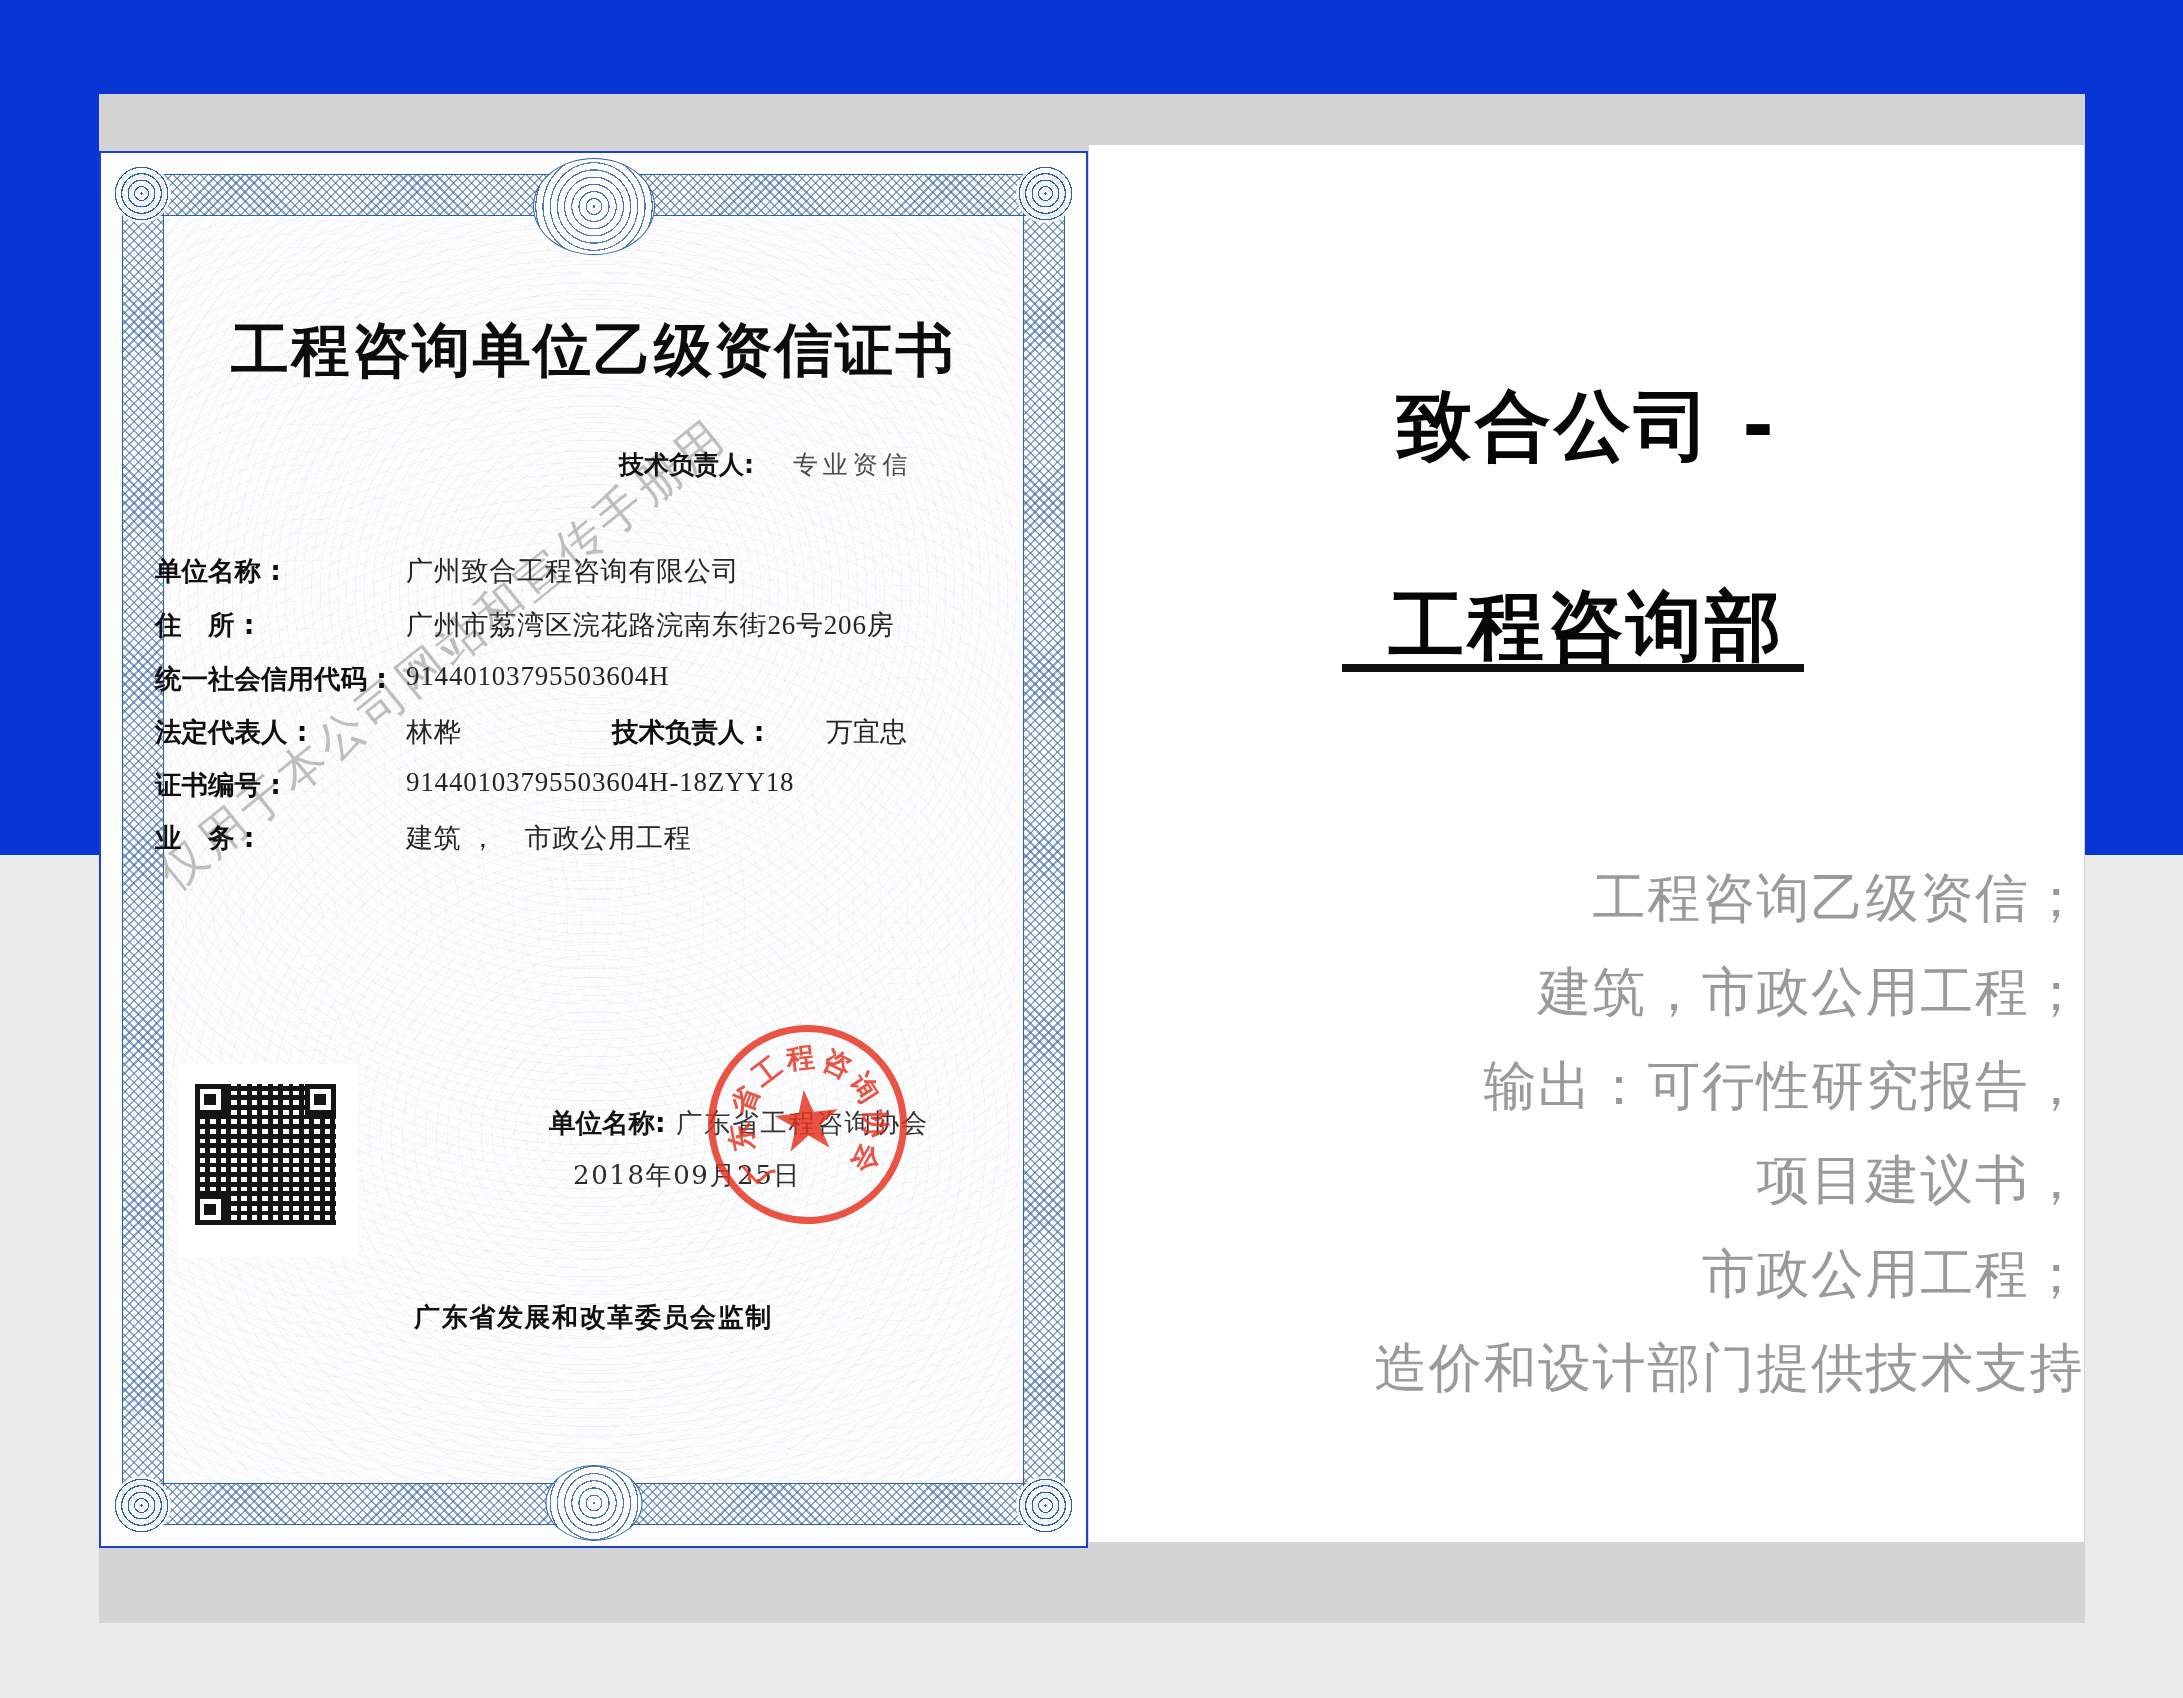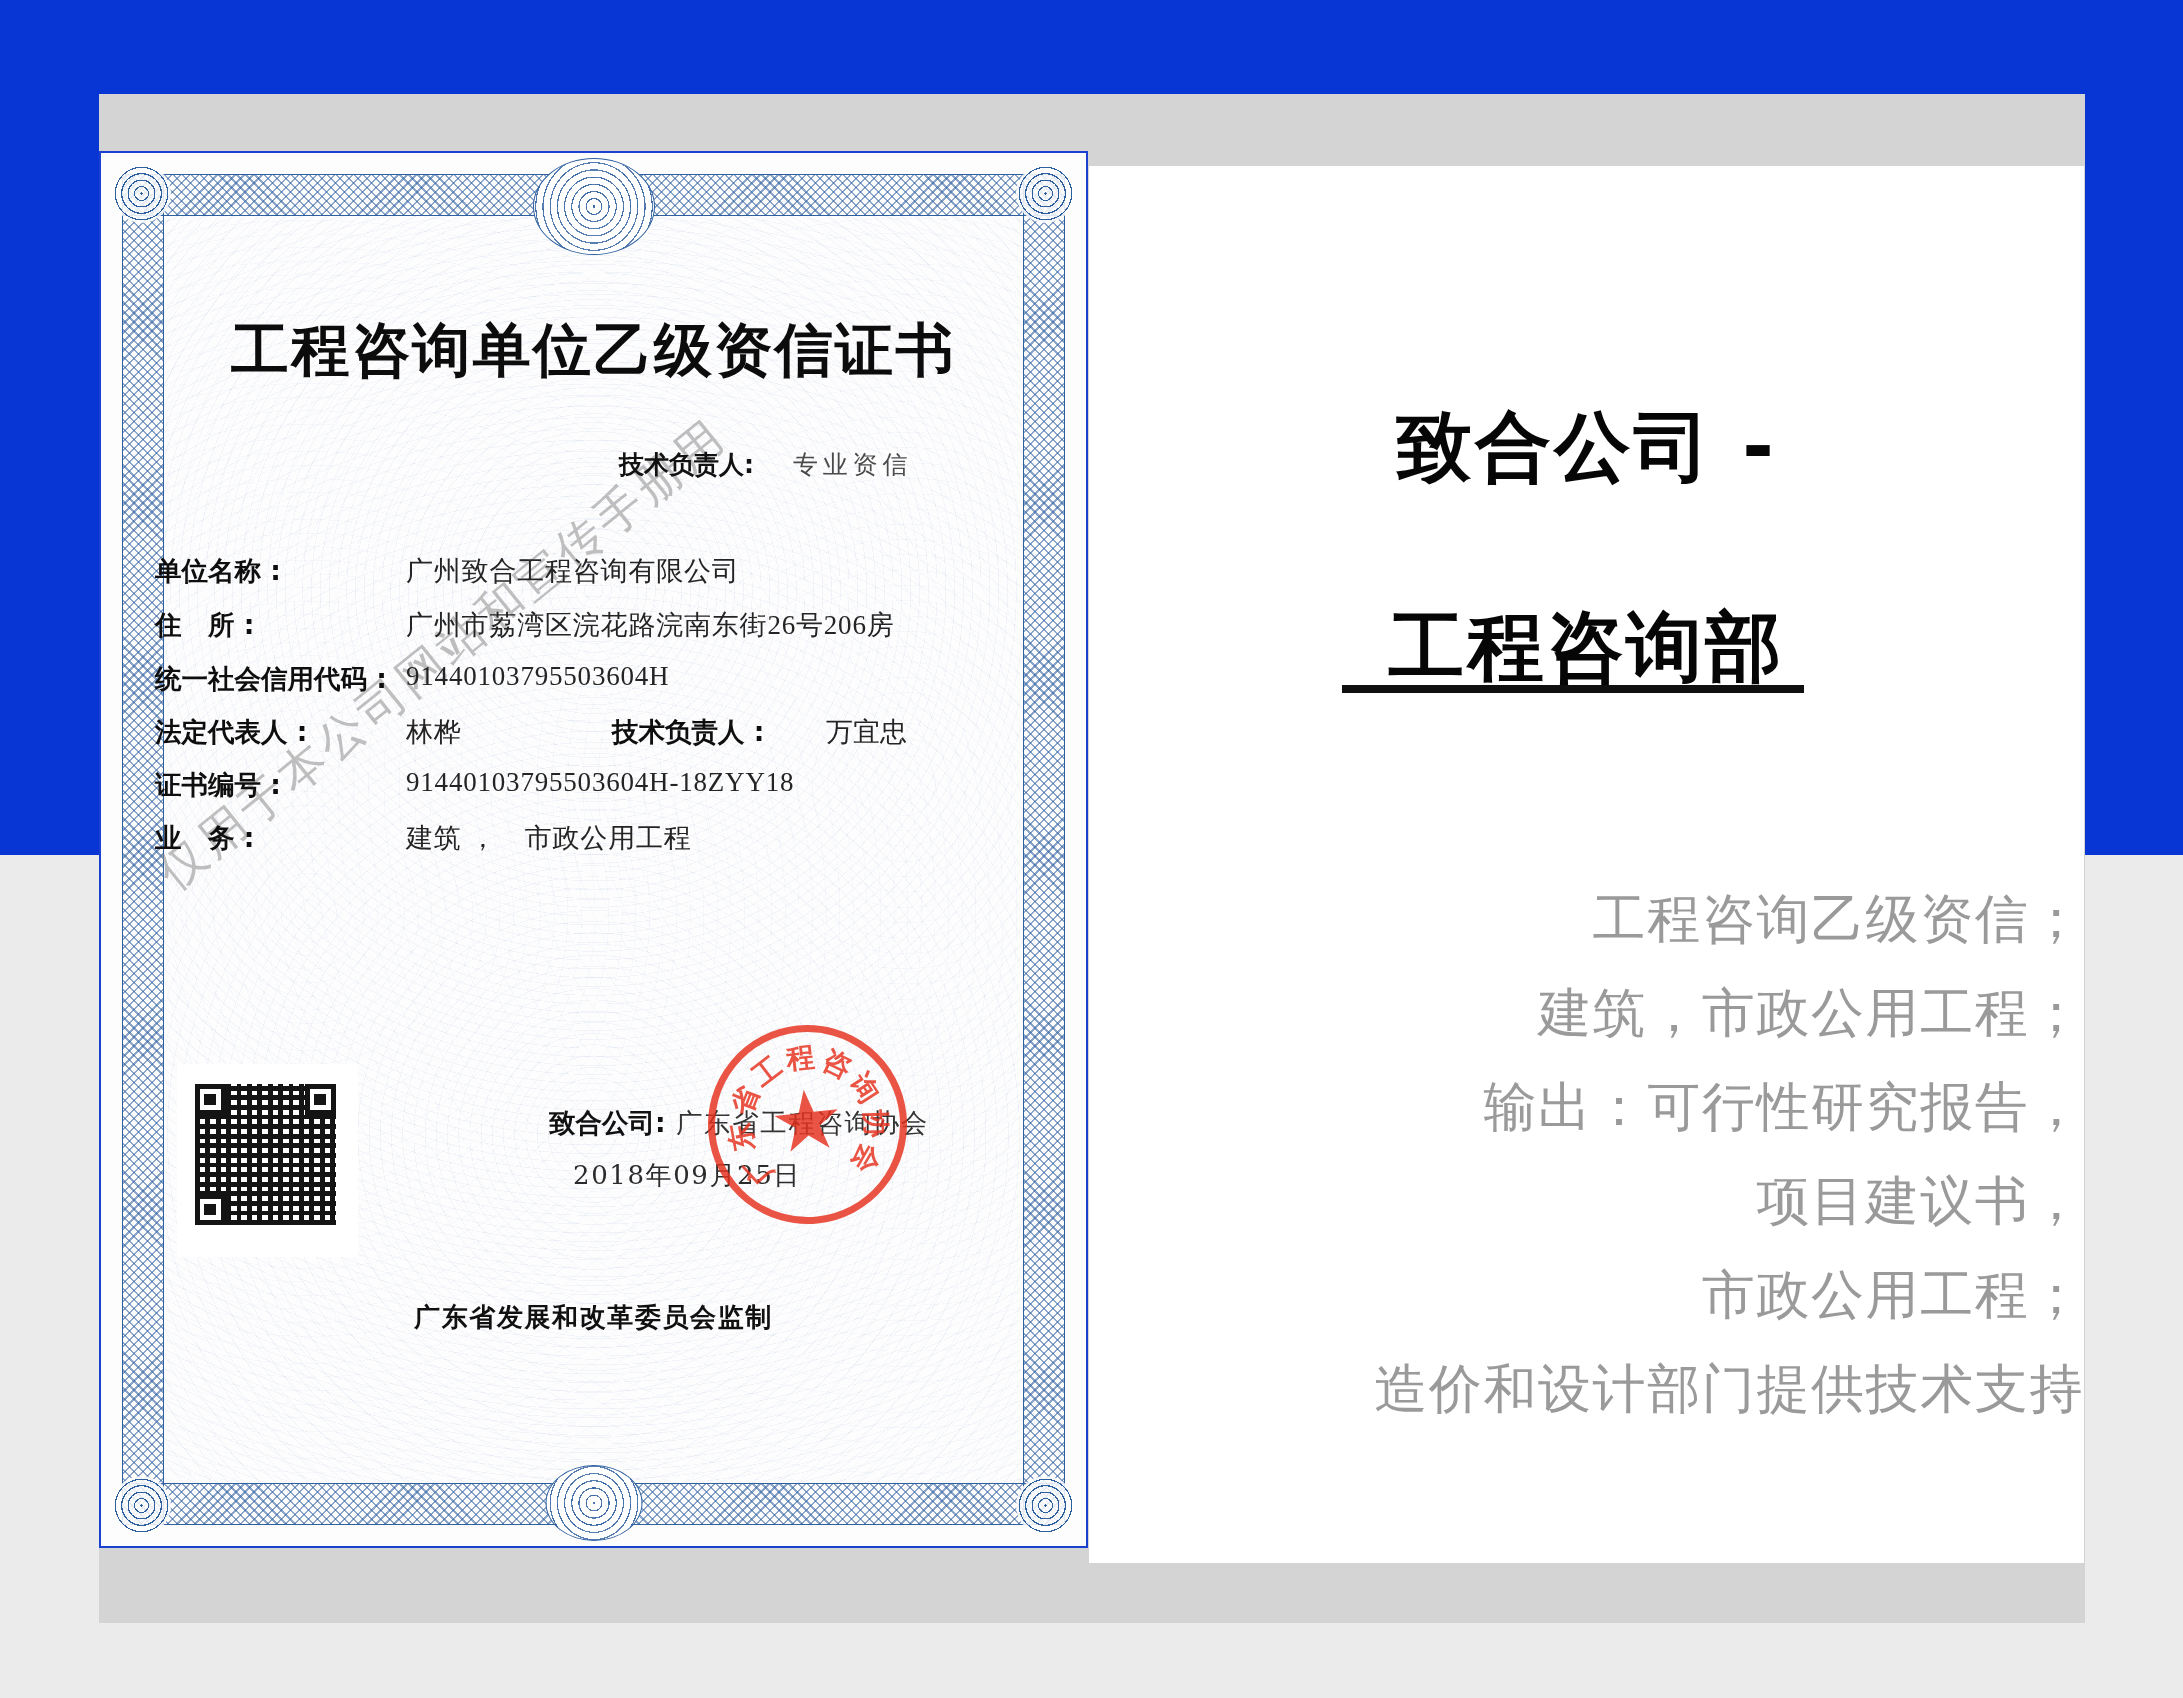--- a/index.html
+++ b/index.html
@@ -68,21 +68,21 @@
   .stamp{position:absolute;z-index:7;left:607px;top:872px;width:185px;height:185px;border-radius:50%;
     border:7.2px solid #e7301d;opacity:.82;transform:rotate(-6deg);}
   .stamp-star{position:absolute;left:50%;top:50%;transform:translate(-50%,-54%);font-size:83px;color:#e7301d;}
   .stamp-ring{position:absolute;inset:0;color:#e7301d;font-weight:800;}
   .stamp-ring span{font-family:"DejaVu Sans",sans-serif;}
 
   .monitor{position:absolute;z-index:6;left:0;top:1147px;width:100%;text-align:center;
     font-size:26px;font-weight:800;color:#101010;letter-spacing:1.6px;}
 
   
-  .rpanel{position:absolute;left:1089px;top:166px;width:995px;height:1397px;background:#fff;overflow:hidden;}
+  .rpanel{position:absolute;left:1089px;top:145px;width:995px;height:1397px;background:#fff;overflow:hidden;}
   .rp-title{position:absolute;left:0;top:231px;width:100%;text-align:center;font-size:76px;line-height:100px;
     font-weight:900;color:#060606;letter-spacing:3.2px;white-space:pre-line;}
   .rp-underline{position:absolute;left:253px;top:519px;width:462px;height:8px;background:#101010;}
   .rp-body{position:absolute;left:0;top:706px;width:100%;text-align:right;font-size:53px;line-height:94px;
     color:#9a9a9a;font-family:"DejaVu Serif","Liberation Serif",serif;letter-spacing:1.6px;}
 </style>
 </head>
 <body>
 
 <div class="page">
@@ -140,21 +140,21 @@
 
     <div class="qr-pad">
       <div class="qr">
         <div class="finder tl"></div>
         <div class="finder tr"></div>
         <div class="finder bl"></div>
       </div>
     </div>
 
     <div class="issuer-row">
-      <span class="issuer-label">致合公司:</span>
+      <span class="issuer-label">单位名称:</span>
       <span class="issuer-value">广东省工程咨询协会</span>
     </div>
     <div class="issue-date">2018年09月25日</div>
 
     <div class="stamp">
       <div class="stamp-ring">
           <span style="position: absolute; left: 50%; top: 50%; font-size: 28px; transform: translate(-50%, -50%) rotate(-126deg) translateY(-67px);">广</span>
           <span style="position: absolute; left: 50%; top: 50%; font-size: 28px; transform: translate(-50%, -50%) rotate(-94.5deg) translateY(-67px);">东</span>
           <span style="position: absolute; left: 50%; top: 50%; font-size: 28px; transform: translate(-50%, -50%) rotate(-63deg) translateY(-67px);">省</span>
           <span style="position: absolute; left: 50%; top: 50%; font-size: 28px; transform: translate(-50%, -50%) rotate(-31.5deg) translateY(-67px);">工</span>

